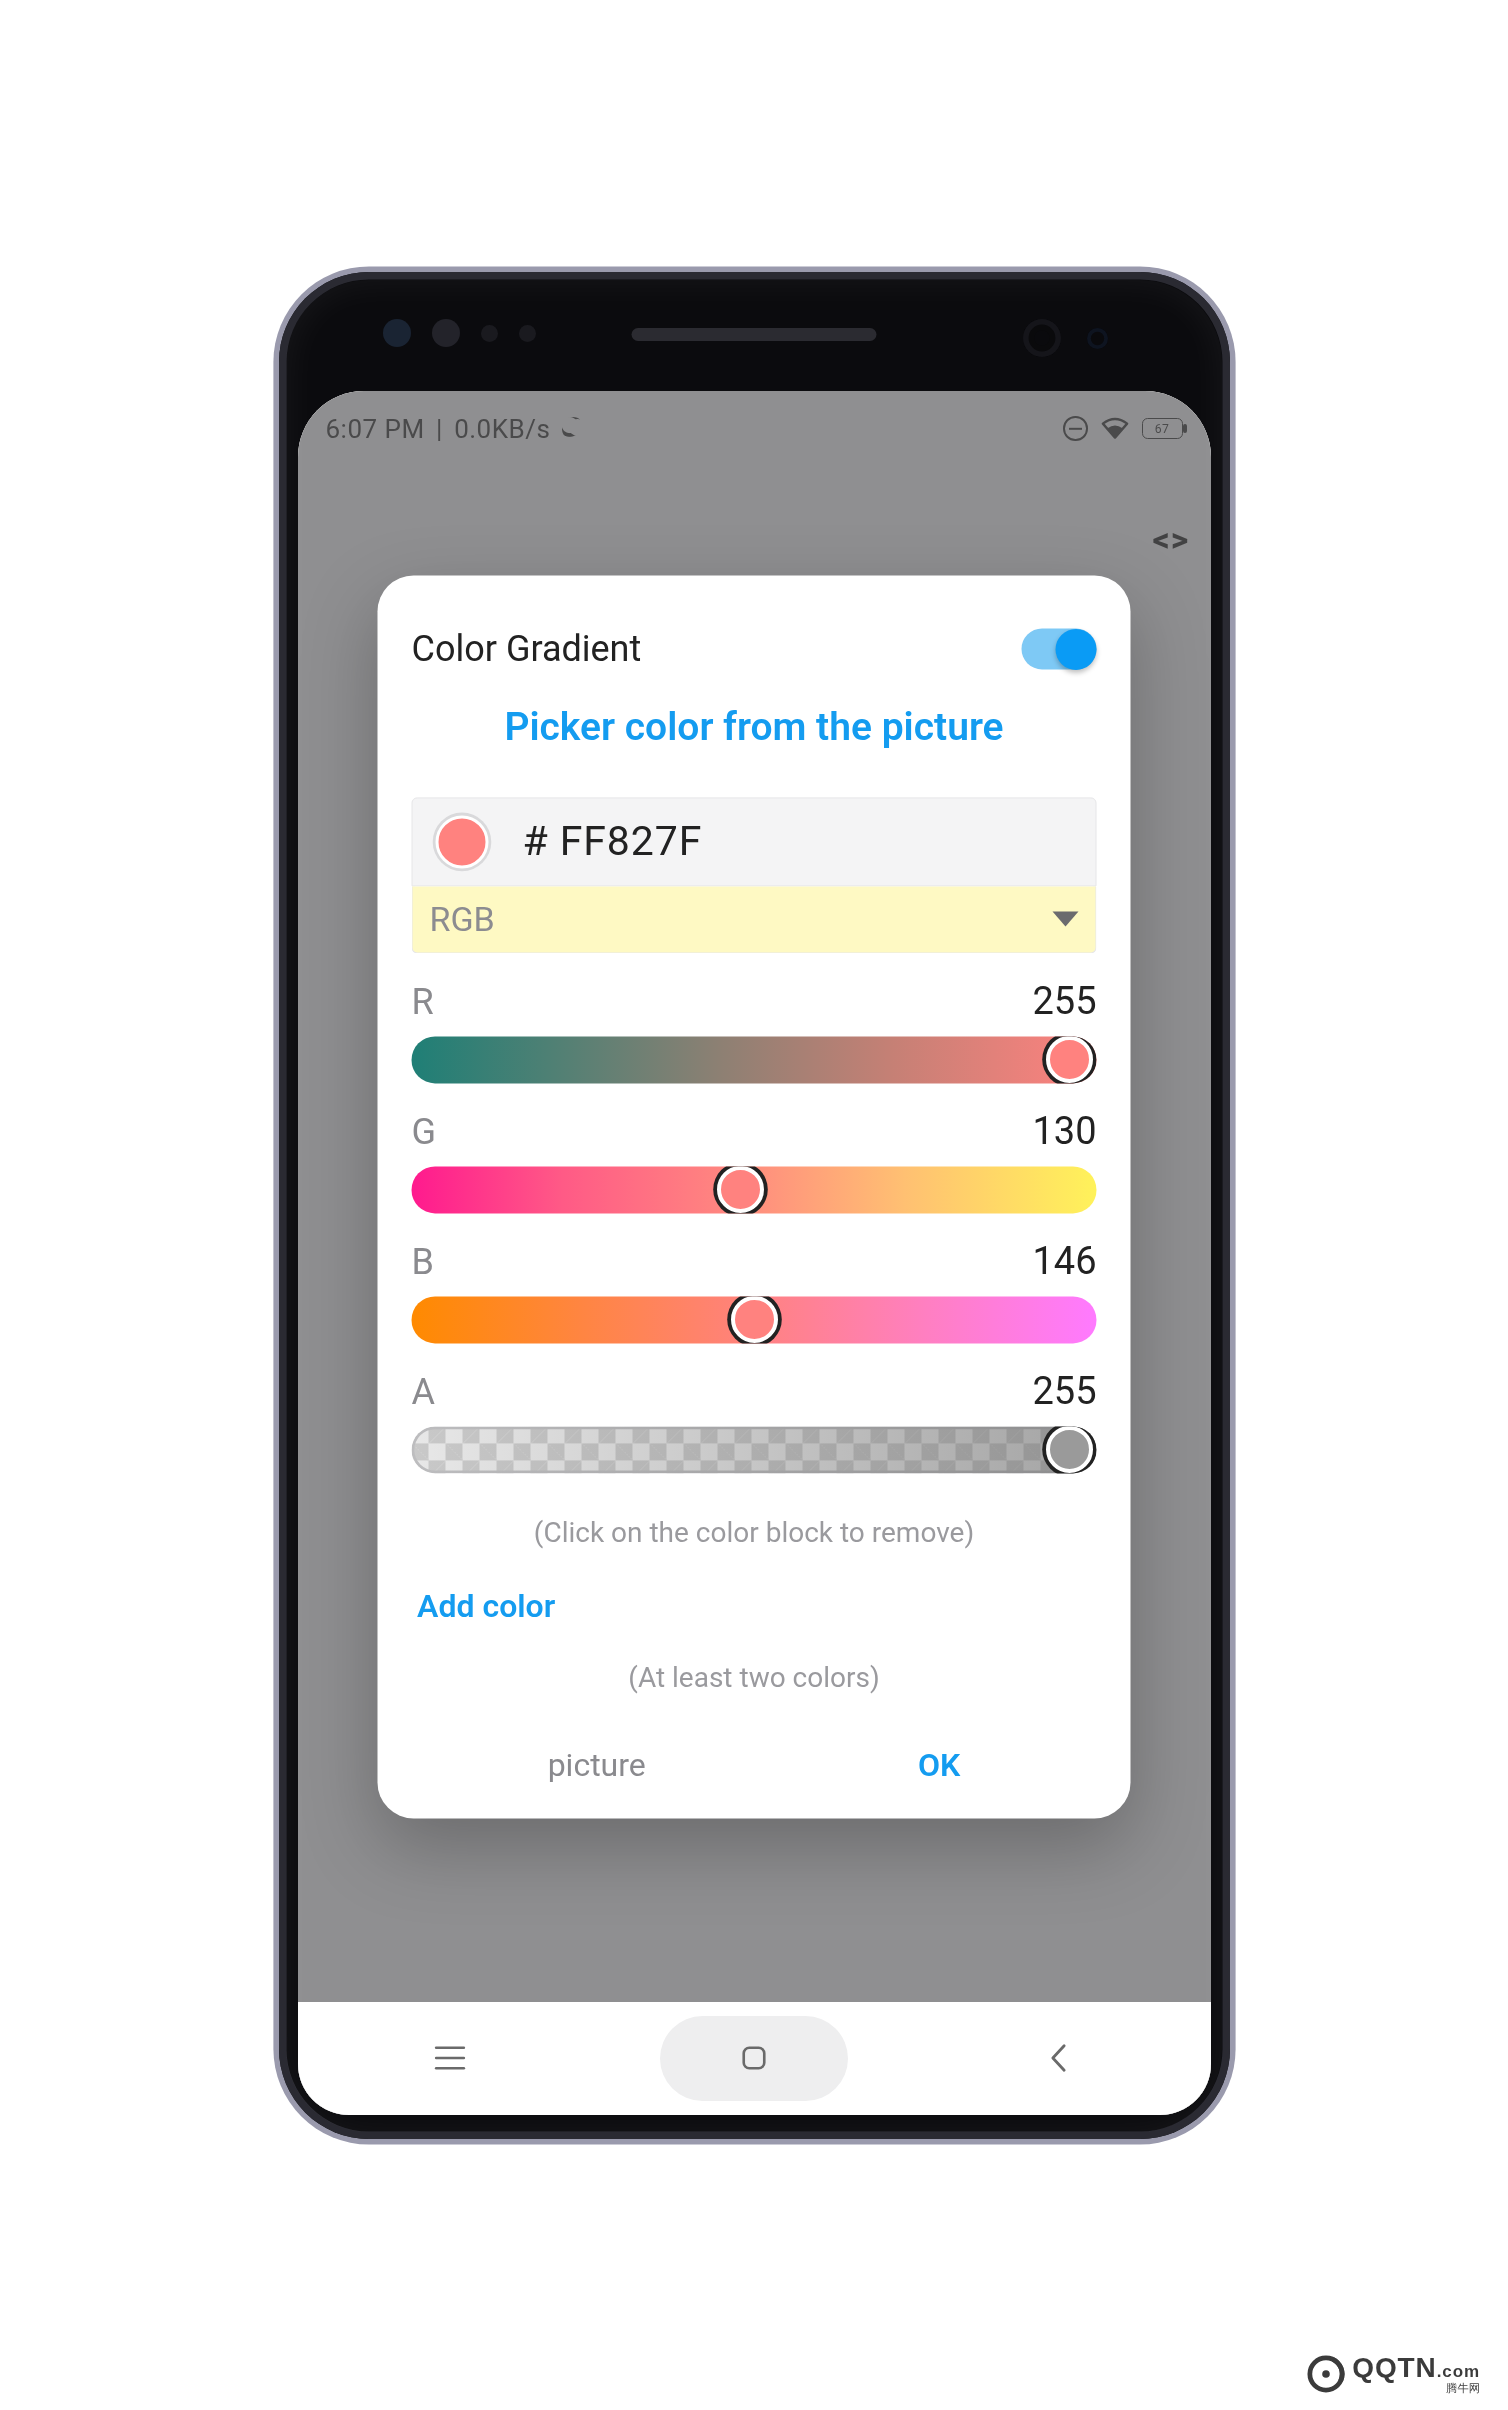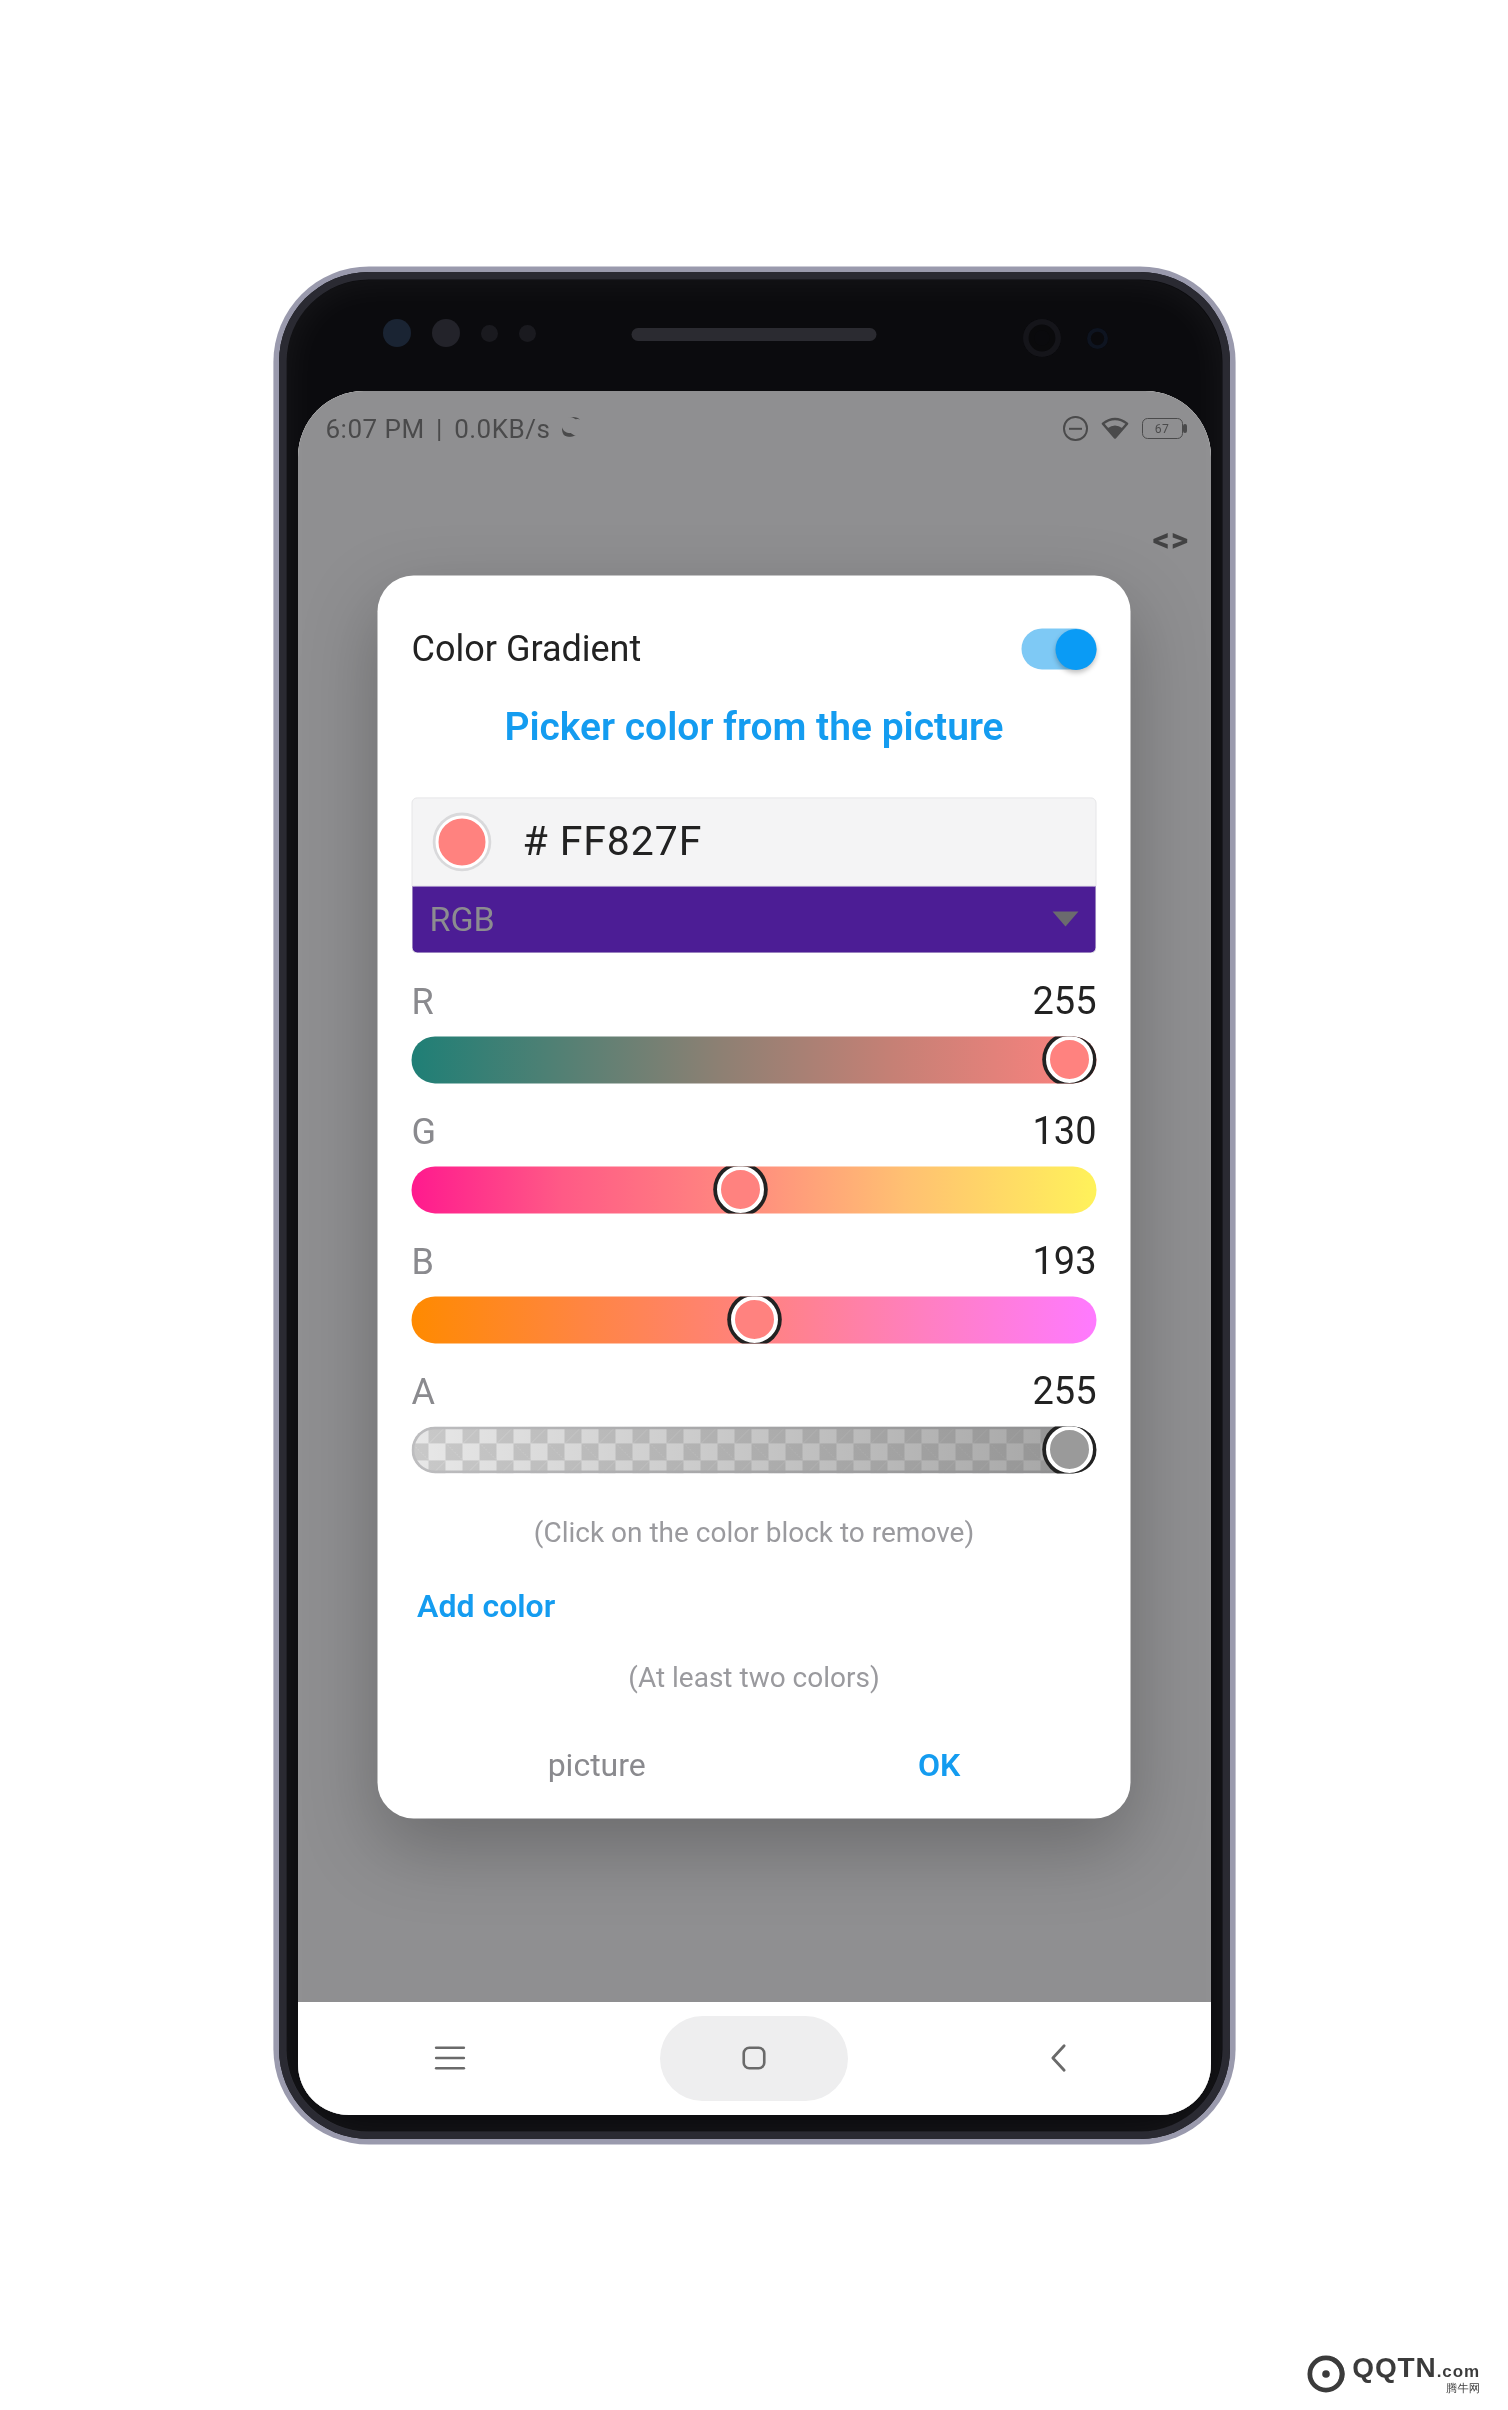--- a/index.html
+++ b/index.html
@@ -147,21 +147,21 @@
   }
   .swatch{
     width:53px;height:53px;border-radius:50%;
     border:3.8px solid #fff;box-shadow:0 0 0 2.8px #d9d9db;
   }
   .hex{font-size:41px;color:#222;letter-spacing:0.9px;}
 
   .select{
     display:flex;align-items:center;justify-content:space-between;
     padding:13px 17px;
-    background:#4c1d95;border:0.9px solid #e6e6e8;border-top:none;border-radius:0 0 5.6px 5.6px;
+    background:#fef9c3;border:0.9px solid #e6e6e8;border-top:none;border-radius:0 0 5.6px 5.6px;
     color:#8c8c90;font-size:34px;
   }
   .caret-down{width:0;height:0;border-left:13px solid transparent;border-right:13px solid transparent;border-top:15px solid #6b6b6e;}
 
   .channel{margin-top:26px;}
   .ch-head{display:flex;justify-content:space-between;align-items:baseline;font-size:36px;color:#8a8a8e;margin-bottom:13px;}
   .ch-head .val{color:#222;font-size:38px;}
   .track{
     position:relative;height:47px;border-radius:28px;overflow:hidden;
   }
@@ -286,21 +286,21 @@
             <span class="val">130</span>
           </div>
           <div class="track" id="track-g" style="background: linear-gradient(90deg, rgb(255, 26, 142) 0%, rgb(255, 90, 134) 22%, rgb(255, 138, 127) 48%, rgb(255, 192, 114) 72%, rgb(255, 242, 90) 100%);">
             <div class="thumb" id="thumb-g" style="left: 48%; background: rgb(255, 130, 127);"></div>
           </div>
         </div>
 
         <div class="channel">
           <div class="ch-head">
             <span>B</span>
-            <span class="val">193</span>
+            <span class="val">146</span>
           </div>
           <div class="track" id="track-b" style="background: linear-gradient(90deg, rgb(255, 138, 0) 0%, rgb(255, 133, 66) 25%, rgb(255, 130, 127) 50%, rgb(255, 127, 193) 75%, rgb(255, 122, 255) 100%);">
             <div class="thumb" id="thumb-b" style="left: 50%; background: rgb(255, 130, 127);"></div>
           </div>
         </div>
 
         <div class="channel">
           <div class="ch-head">
             <span>A</span>
             <span class="val">255</span>

